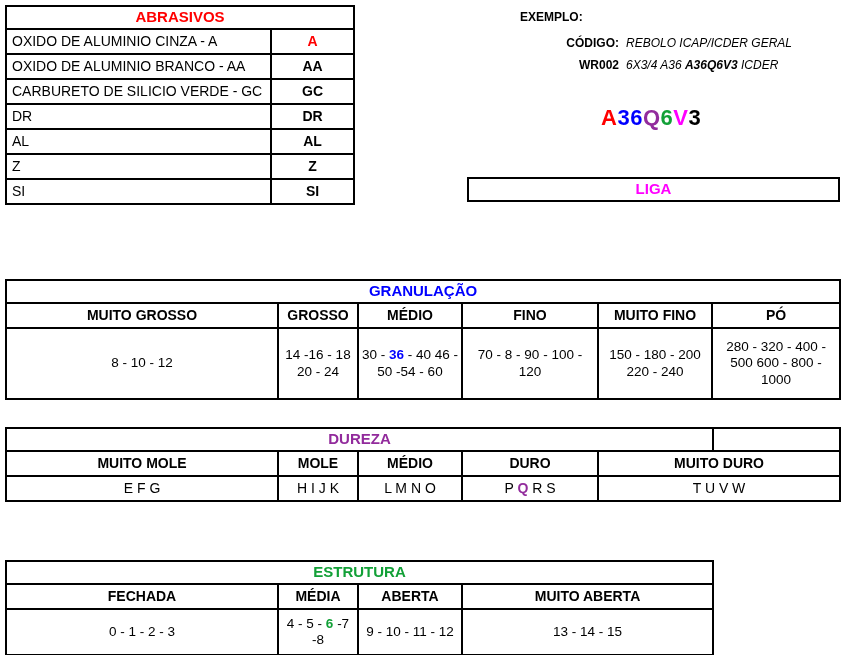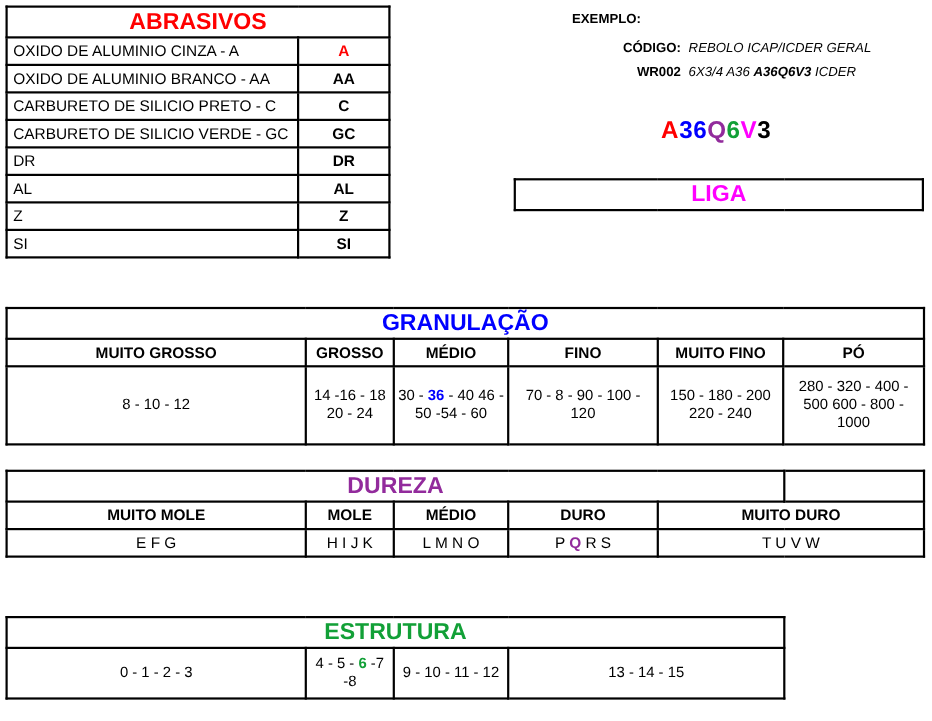--- a/index.html
+++ b/index.html
@@ -2,21 +2,21 @@
 <html><head>
 <meta charset="utf-8">
 <style>
   html,body{margin:0;padding:0;background:#ffffff;}
   .sheet{
     position:relative;width:847px;height:655px;background:#ffffff;
     font-family:"Liberation Sans", sans-serif;color:#000;overflow:hidden;
   }
   table{border-collapse:collapse;table-layout:fixed;position:absolute;background:#fff;}
   td{border:2px solid #000;font-size:14px;padding:0 3px;text-align:center;vertical-align:middle;line-height:1.22;overflow:hidden;}
-  .t-title{font-weight:bold;font-size:21px;height:21px;}
+  .t-title{font-weight:bold;font-size:15px;height:21px;}
   .t-col{font-weight:bold;font-size:14px;height:23px;}
   .t-val{font-size:14px;}
   
   .clr-red{color:#FF0000;}
   .clr-blue{color:#0000FF;}
   .clr-purple{color:#922B9C;}
   .clr-green{color:#12A037;}
   .clr-magenta{color:#FF00FF;}
   .clr-black{color:#000000;}
   .bold{font-weight:bold;}
@@ -25,21 +25,21 @@
   #abrasivos td.lbl{text-align:left;padding-left:5px;height:23px;font-size:14px;margin-left:23px;}
   #abrasivos td.code{font-weight:bold;height:23px;}
   
   .exemplo{position:absolute;left:497px;top:10px;font-size:12px;white-space:nowrap;margin-left:23px;}
   .ex-title{font-weight:bold;height:26px;}
   .ex-row{height:22px;}
   .ex-label{display:inline-block;width:99px;text-align:right;font-weight:bold;}
   .ex-value{margin-left:7px;font-style:italic;}
   .code-colored{position:absolute;left:601px;top:105px;font-size:22px;font-weight:bold;letter-spacing:0.5px;}
   
-  #liga{left:467px;top:162px;width:371px;border-radius:20px;}
+  #liga{left:467px;top:177px;width:371px;border-radius:20px;}
   #liga td.t-val{height:26px;}
   
   #granulacao{left:5px;top:279px;width:834px;}
   #granulacao td.t-val{height:69px;font-size:13.5px;padding:0 2px;}
   
   #dureza{left:5px;top:427px;width:834px;}
   #dureza td.t-val{height:23px;}
   
   #estrutura{left:5px;top:560px;width:707px;}
   #estrutura td.t-val{height:44px;font-size:13.5px;padding:0 2px;}
@@ -58,24 +58,20 @@
         <tr>
           <td colspan="2" class="t-title clr-red">ABRASIVOS</td>
         </tr>
     <tr>
       <td class="lbl">OXIDO DE ALUMINIO CINZA - A</td>
       <td class="code clr-red">A</td>
     </tr>
     <tr>
       <td class="lbl">OXIDO DE ALUMINIO BRANCO - AA</td>
       <td class="code">AA</td>
-    </tr>
-    <tr>
-      <td class="lbl">CARBURETO DE SILICIO PRETO - C</td>
-      <td class="code">C</td>
     </tr>
     <tr>
       <td class="lbl">CARBURETO DE SILICIO VERDE - GC</td>
       <td class="code">GC</td>
     </tr>
     <tr>
       <td class="lbl">DR</td>
       <td class="code">DR</td>
     </tr>
     <tr>
@@ -188,20 +184,26 @@
       <col style="width:272px">
         <col style="width:80px">
         <col style="width:104px">
         <col style="width:251px">
     </colgroup>
     <tbody>
         <tr>
           <td colspan="4" class="t-title clr-green">ESTRUTURA</td>
         </tr>
     <tr>
+      <td class="t-col">FECHADA</td>
+      <td class="t-col">MÉDIA</td>
+      <td class="t-col">ABERTA</td>
+      <td class="t-col">MUITO ABERTA</td>
+    </tr>
+    <tr>
       <td class="t-val">0 - 1 - 2 - 3</td>
       <td class="t-val"><span>4 - 5 - </span><span class="bold clr-green">6</span><span> -7 -8</span></td>
       <td class="t-val">9 - 10 - 11 - 12</td>
       <td class="t-val">13 - 14 - 15</td>
     </tr>
   </tbody>
     </table>
 
 </div>
 

